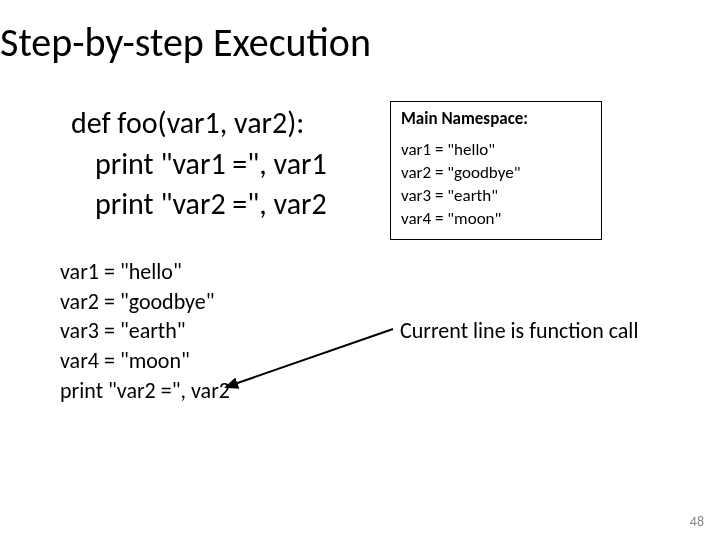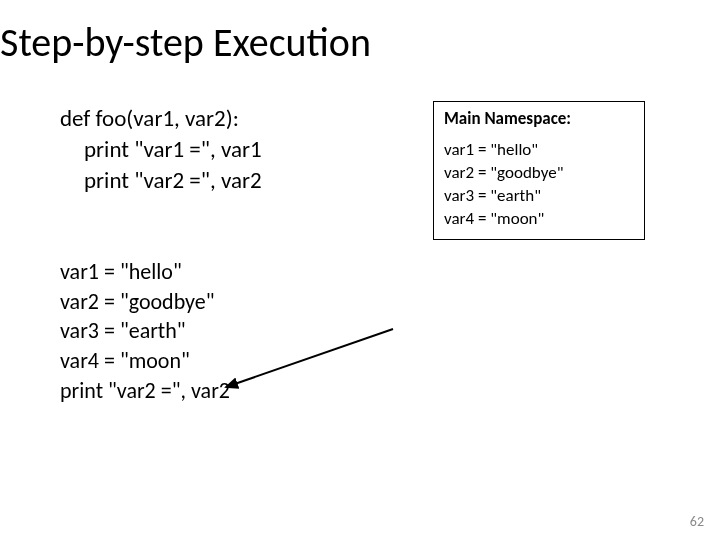--- a/index.html
+++ b/index.html
@@ -19,23 +19,23 @@
     margin-top: 18px;
     font-weight: 400;
   }
   .content {
     position: relative;
     width: 100%;
     height: calc(100% - 80px);
   }
   .code-block-top {
     position: absolute;
-    left: 60px;
+    left: 71px;
     top: 36px;
-    font-size: 23px;
+    font-size: 30px;
     line-height: 1.35;
   }
   .code-block-bottom {
     position: absolute;
     left: 60px;
     top: 190px;
     font-size: 22px;
     line-height: 1.35;
   }
   .indent {
@@ -44,21 +44,20 @@
   }
   .namespace-box {
     position: absolute;
     left: 390px;
     top: 34px;
     width: 190px;
     border: 1.5px solid #000;
     padding: 6px 10px 8px 10px;
     font-size: 17px;
     line-height: 1.35;
-    margin-left: 43px;
   }
   .namespace-box .ns-title {
     font-weight: 700;
     margin-bottom: 8px;
   }
   .annotation {
     position: absolute;
     left: 400px;
     top: 250px;
     font-size: 22px;
@@ -99,25 +98,26 @@
   </div>
 
   <div class="namespace-box">
     <div class="ns-title">Main Namespace:</div>
     <div>var1 = "hello"</div>
     <div>var2 = "goodbye"</div>
     <div>var3 = "earth"</div>
     <div>var4 = "moon"</div>
   </div>
 
+  <div class="annotation">Current line is function call</div>
 
   <svg class="arrow" width="200" height="150">
     <defs>
       <marker id="ah" markerWidth="10" markerHeight="10" refX="6" refY="3" orient="auto">
         <path d="M0,0 L7,3 L0,6 Z" fill="#000"></path>
       </marker>
     </defs>
     <line x1="175" y1="62" x2="8" y2="120" stroke="#000" stroke-width="2" marker-end="url(#ah)"></line>
   </svg>
 
 </div>
 
-<div class="page-num">62</div>
+<div class="page-num">48</div>
 
 </body></html>

